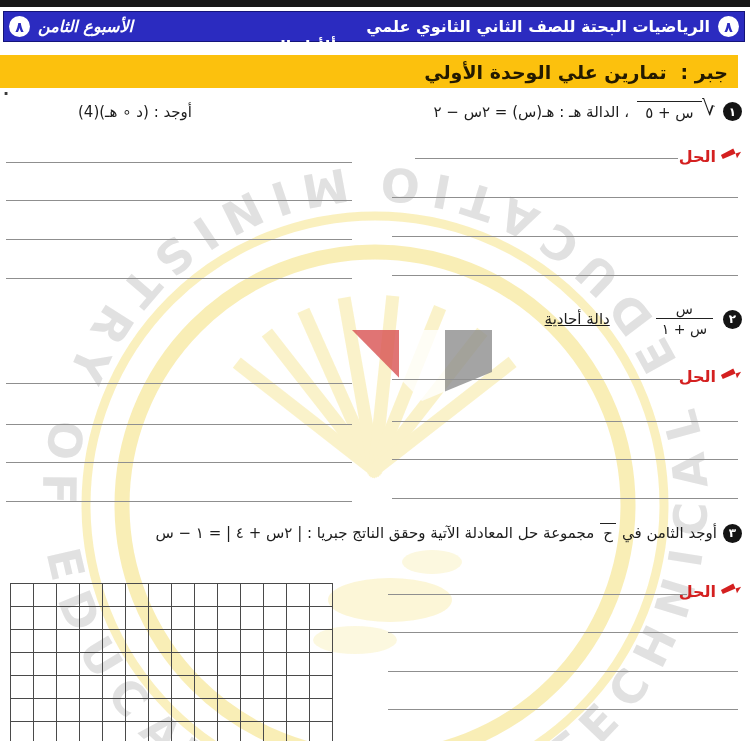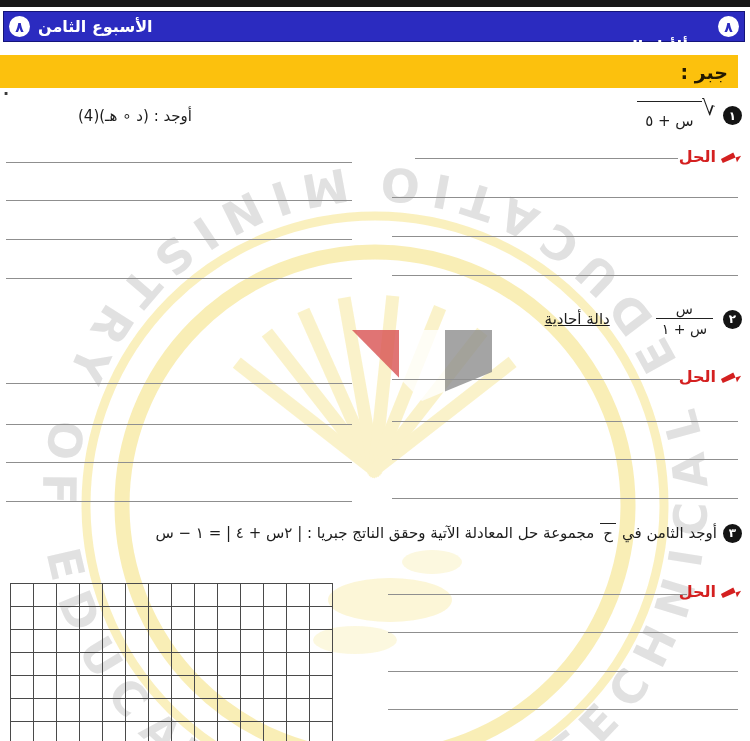--- a/index.html
+++ b/index.html
@@ -25,21 +25,21 @@
   }
   .badge{
     flex:0 0 auto;width:21px;height:21px;border-radius:50%;
     background:#fff;color:var(--blue,#2b2bc0);
     display:flex;align-items:center;justify-content:center;
     font-size:14px;font-weight:bold;
   }
   .hdr-title{flex:0 1 auto;}
   .hdr-sub{flex:0 0 auto;margin-right:22px;margin-top:40px;}
   .hdr-spacer{flex:1 1 0;min-width:0;}
-  .hdr-week{flex:0 0 auto;}
+  .hdr-week{flex:0 0 auto;font-style:italic;}
 
   
   .section{
     left:0;top:55px;width:738px;height:33px;
     background:var(--yellow,#fcc10d);
     display:flex;direction:rtl;align-items:center;gap:14px;
     padding:0 10px 0 0;box-sizing:border-box;
     color:#241a00;font-weight:bold;font-size:19px;white-space:nowrap;
   }
   .corner-dot{left:3px;top:80px;font-size:16px;font-weight:bold;color:#3a3a3a;}
@@ -54,32 +54,32 @@
     background:#141414;color:#fff;font-size:12px;font-weight:bold;
     display:flex;align-items:center;justify-content:center;
   }
   .q1{top:101px;padding-left:70px;box-sizing:border-box;}
   .q2{top:300px;}
   .q3{top:523px;}
   .q-spacer{flex:1 1 0;min-width:0;}
 
   .sqrt{display:inline-flex;direction:rtl;align-items:flex-start;margin:0 2px;}
   .sqrt-sign{transform:scaleX(-1) translateY(-3px);font-size:21px;line-height:1;}
-  .radicand{border-top:1.6px solid #222;padding:10px 8px 0 8px;}
+  .radicand{border-top:1.6px solid #222;padding:2px 8px 0 8px;}
 
   .frac{display:inline-block;text-align:center;font-size:14px;line-height:1.3;margin:0 4px;vertical-align:middle;}
   .frac-num{display:block;padding:0 10px;}
   .frac-den{display:block;border-top:1.5px solid #222;padding:1px 6px 0 6px;text-align:center;}
 
   .overbar{border-top:1.5px solid #222;padding:1px 3px 0 3px;}
   .q2-tail{margin-right:36px;text-decoration:underline;}
 
   
   .sol{
-    display:flex;direction:rtl;align-items:flex-end;gap:4px;
+    display:flex;direction:rtl;align-items:flex-start;gap:4px;
     color:var(--red,#d42020);font-weight:bold;font-size:16px;
   }
   .sol-q1{right:8px;top:147px;}
   .sol-q2{right:8px;top:367px;}
   .sol-q3{right:8px;top:582px;}
   .pen{width:22px;height:15px;flex:0 0 auto;}
 
   
   .aline{height:0;border-top:1.4px solid var(--line,#8f8f8f);}
 
@@ -127,37 +127,40 @@
     </g>
     <text font-size="46" font-weight="bold" fill="var(--seal-text,#c4c4c4)" opacity="0.5" letter-spacing="16">
       <textPath href="#sealPath" startOffset="30">MINISTRY OF EDUCATION AND TECHNICAL EDUCATION</textPath>
     </text>
   </svg>
 
   <div class="abs topbar"></div>
 
   <div class="abs header">
     <span class="badge">٨</span>
+    <span class="hdr-title">الرياضيات البحتة للصف الثاني الثانوي علمي</span>
     <span class="hdr-sub">ألأداء الصفي</span>
     <span class="hdr-spacer"></span>
     <span class="hdr-week">الأسبوع الثامن</span>
     <span class="badge">٨</span>
   </div>
 
   <div class="abs section">
     <span>جبر :</span>
+    <span>تمارين علي الوحدة الأولي</span>
   </div>
   <div class="abs corner-dot">.</div>
 
   <div class="abs q-row q1">
     <span class="qnum">١</span>
     <span class="sqrt">
       <span class="sqrt-sign">√</span>
       <span class="radicand">س + ٥</span>
     </span>
+    <span>، الدالة هـ : هـ(س) = ٢س − ٢</span>
     <span class="q-spacer"></span>
     <span>أوجد : (د ∘ هـ)(4)</span>
   </div>
 
   <div class="abs sol sol-q1">
     <svg class="pen" viewBox="0 0 24 16">
       <path d="M3 13 L17 7 L14.5 1.5 L1 8.5 Z" fill="var(--red,#d42020)"></path>
       <path d="M17 7 L23 5 L18.5 12 Z" fill="var(--red,#d42020)"></path>
     </svg>
     <span>الحل</span>

